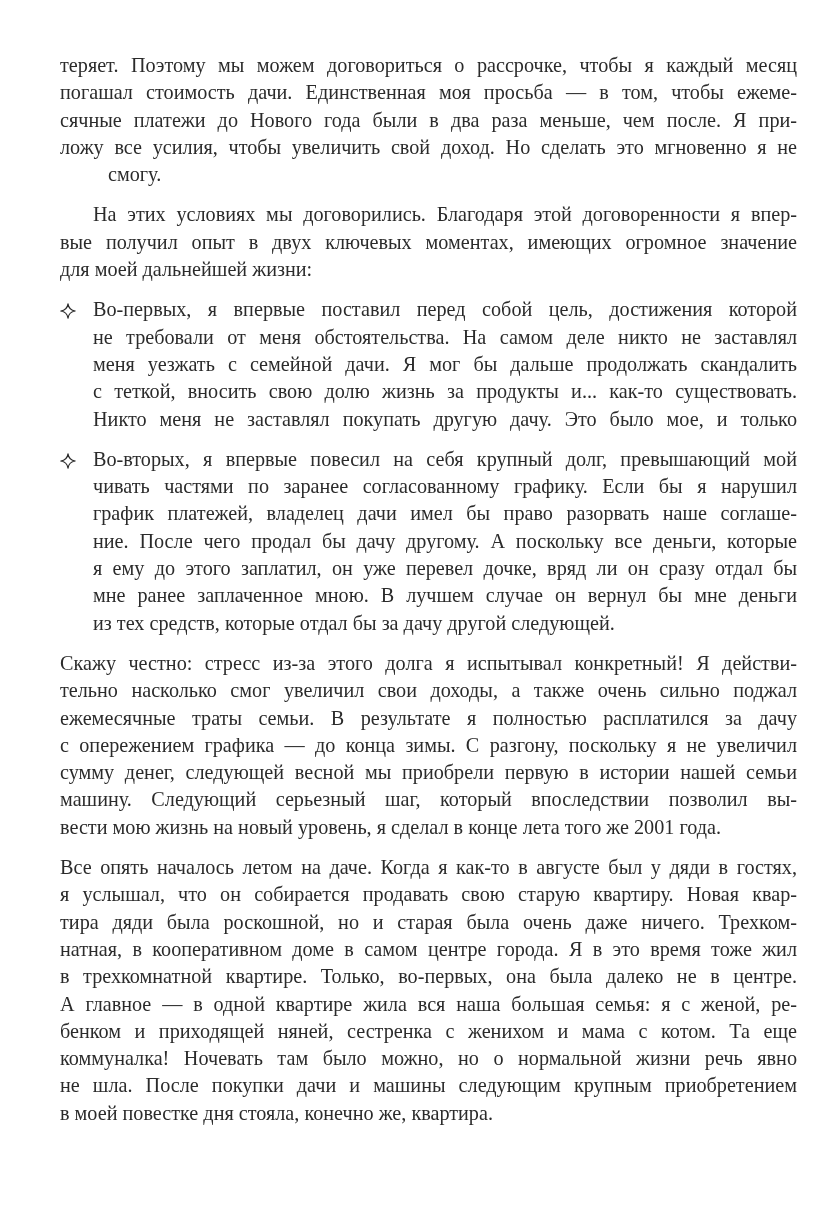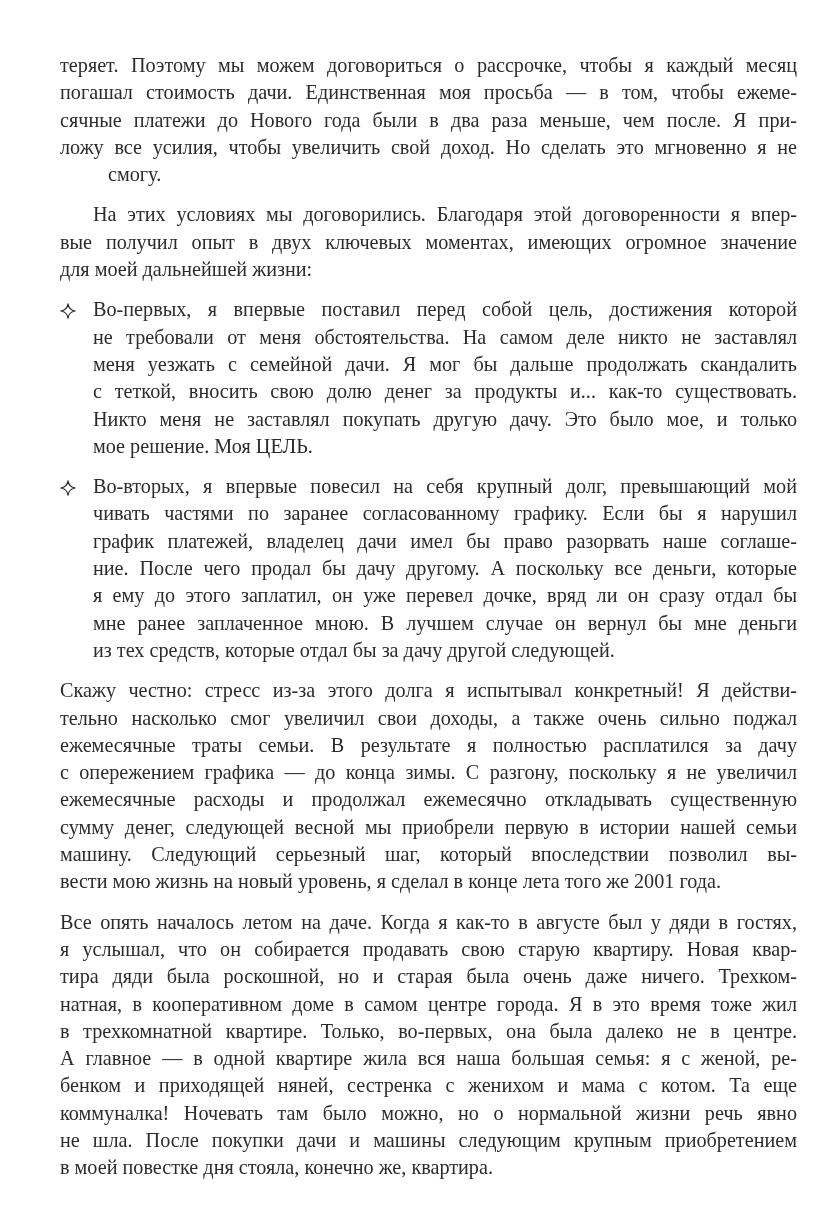--- a/index.html
+++ b/index.html
@@ -84,23 +84,22 @@
   <ul class="bullet-list">
     <li class="bullet-item">
       <span class="bullet-icon">
         <svg viewBox="0 0 16 16">
             <path d="M8 0.8 Q8.9 7.1 15.2 8 Q8.9 8.9 8 15.2 Q7.1 8.9 0.8 8 Q7.1 7.1 8 0.8 Z" fill="none" stroke="#2b2b2b" stroke-width="1.2" stroke-linejoin="round"></path>
           </svg>
       </span>
       <span class="line" style="display: block;">Во-первых, я впервые поставил перед собой цель, достижения которой</span>
       <span class="line" style="display: block;">не требовали от меня обстоятельства. На самом деле никто не заставлял</span>
       <span class="line" style="display: block;">меня уезжать с семейной дачи. Я мог бы дальше продолжать скандалить</span>
-      <span class="line" style="display: block;">с теткой, вносить свою долю денег за продукты и... как-то существовать.</span>
+      <span class="line" style="display: block;">с теткой, вносить свою долю жизнь за продукты и... как-то существовать.</span>
       <span class="line" style="display: block;">Никто меня не заставлял покупать другую дачу. Это было мое, и только</span>
-      <span class="line last" style="display: block;">мое решение. Моя ЦЕЛЬ.</span>
     </li>
     <li class="bullet-item">
       <span class="bullet-icon">
         <svg viewBox="0 0 16 16">
             <path d="M8 0.8 Q8.9 7.1 15.2 8 Q8.9 8.9 8 15.2 Q7.1 8.9 0.8 8 Q7.1 7.1 8 0.8 Z" fill="none" stroke="#2b2b2b" stroke-width="1.2" stroke-linejoin="round"></path>
           </svg>
       </span>
       <span class="line" style="display: block;">Во-вторых, я впервые повесил на себя крупный долг, превышающий мой</span>
       <span class="line" style="display: block;">чивать частями по заранее согласованному графику. Если бы я нарушил</span>
       <span class="line" style="display: block;">график платежей, владелец дачи имел бы право разорвать наше соглаше-</span>
@@ -109,21 +108,20 @@
       <span class="line" style="display: block;">мне ранее заплаченное мною. В лучшем случае он вернул бы мне деньги</span>
       <span class="line last" style="display: block;">из тех средств, которые отдал бы за дачу другой следующей.</span>
     </li>
   </ul>
 
   <p class="para">
     <span class="line" style="display: block;">Скажу честно: стресс из-за этого долга я испытывал конкретный! Я действи-</span>
     <span class="line" style="display: block;">тельно насколько смог увеличил свои доходы, а также очень сильно поджал</span>
     <span class="line" style="display: block;">ежемесячные траты семьи. В результате я полностью расплатился за дачу</span>
     <span class="line" style="display: block;">с опережением графика — до конца зимы. С разгону, поскольку я не увеличил</span>
-    <span class="line" style="display: block;">ежемесячные расходы и продолжал ежемесячно откладывать существенную</span>
     <span class="line" style="display: block;">сумму денег, следующей весной мы приобрели первую в истории нашей семьи</span>
     <span class="line" style="display: block;">машину. Следующий серьезный шаг, который впоследствии позволил вы-</span>
     <span class="line last" style="display: block;">вести мою жизнь на новый уровень, я сделал в конце лета того же 2001 года.</span>
   </p>
 
   <p class="para">
     <span class="line" style="display: block;">Все опять началось летом на даче. Когда я как-то в августе был у дяди в гостях,</span>
     <span class="line" style="display: block;">я услышал, что он собирается продавать свою старую квартиру. Новая квар-</span>
     <span class="line" style="display: block;">тира дяди была роскошной, но и старая была очень даже ничего. Трехком-</span>
     <span class="line" style="display: block;">натная, в кооперативном доме в самом центре города. Я в это время тоже жил</span>

